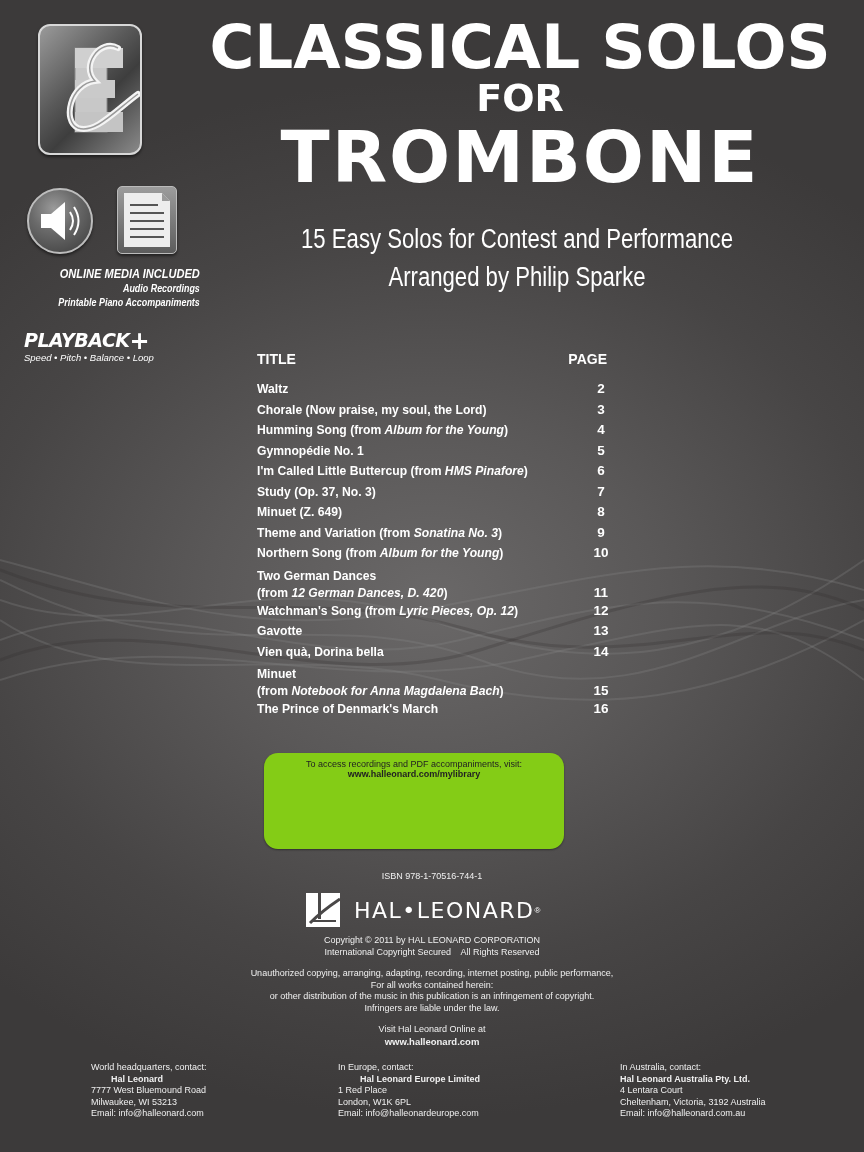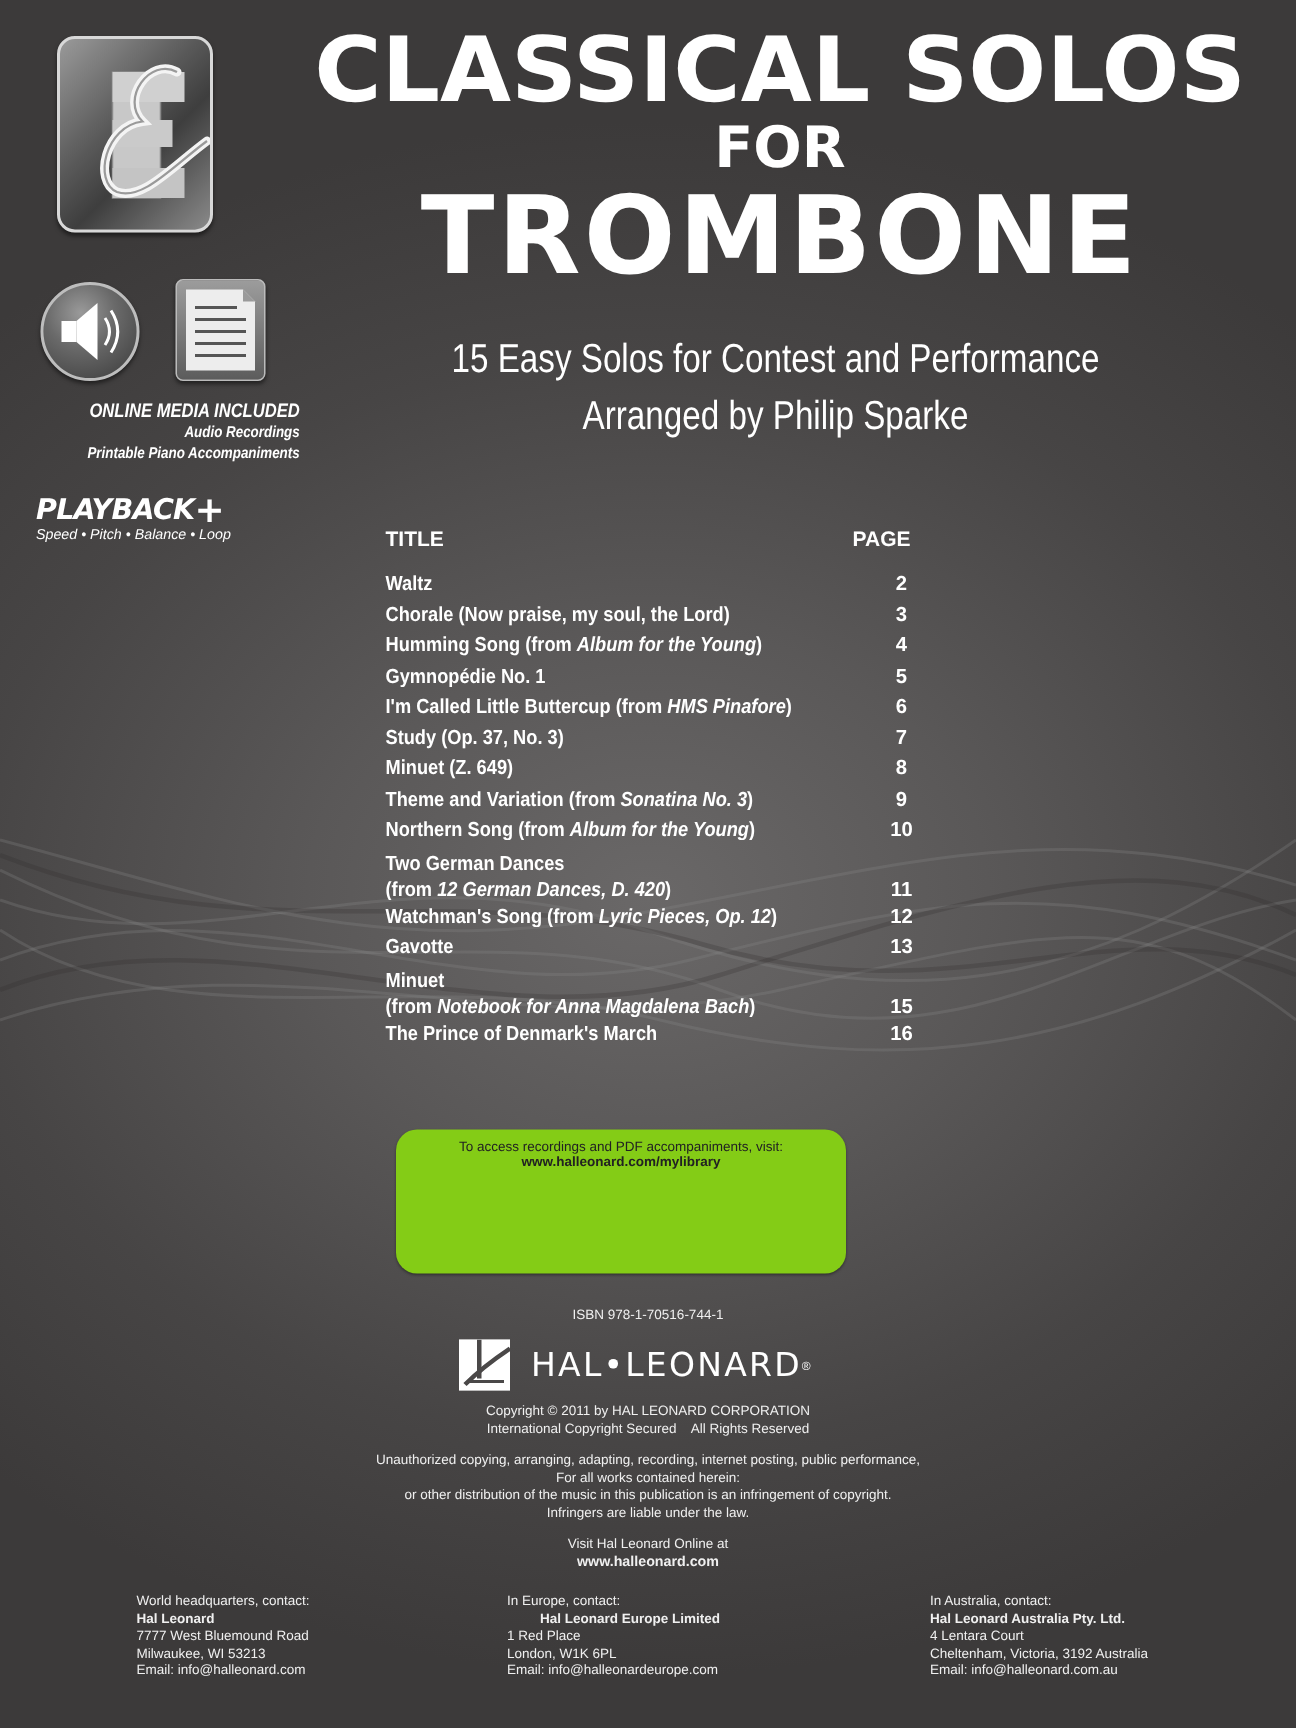--- a/index.html
+++ b/index.html
@@ -222,20 +222,24 @@
         <span class="p">11</span>
       </div>
       <div class="toc-row toc-item">
         <span class="t"><span>Watchman's Song (from </span><i>Lyric Pieces, Op. 12</i><span>)</span></span>
         <span class="p">12</span>
       </div>
       <div class="toc-row toc-item">
         <span class="t"><span>Gavotte</span><i></i><span></span></span>
         <span class="p">13</span>
       </div>
+      <div class="toc-row toc-item">
+        <span class="t"><span>Vien quà, Dorina bella</span><i></i><span></span></span>
+        <span class="p">14</span>
+      </div>
       <div class="toc-row toc-item two">
         <span class="t"><span style="display: block;">Minuet</span><span>(from </span><i>Notebook for Anna Magdalena Bach</i><span>)</span></span>
         <span class="p">15</span>
       </div>
       <div class="toc-row toc-item">
         <span class="t"><span>The Prince of Denmark's March</span><i></i><span></span></span>
         <span class="p">16</span>
       </div>
     </div>
 </div>
@@ -272,21 +276,21 @@
   <div>Infringers are liable under the law.</div>
 </div>
 
 <div class="center-text" style="top: 1024px;">
   <div>Visit Hal Leonard Online at</div>
   <div style="font-weight: bold; font-size: 9.5px;">www.halleonard.com</div>
 </div>
 
 <div class="contact" style="left: 91px;">
   <div>World headquarters, contact:</div>
-  <div style="font-weight:bold;">Hal Leonard</div>
+  <div style="font-weight:bold;margin-left:20px;">Hal Leonard</div>
   <div>7777 West Bluemound Road</div>
   <div>Milwaukee, WI 53213</div>
   <div>Email: info@halleonard.com</div>
 </div>
 <div class="contact" style="left: 338px;">
   <div>In Europe, contact:</div>
   <div style="font-weight:bold;padding-left:22px;">Hal Leonard Europe Limited</div>
   <div>1 Red Place</div>
   <div>London, W1K 6PL</div>
   <div>Email: info@halleonardeurope.com</div>

